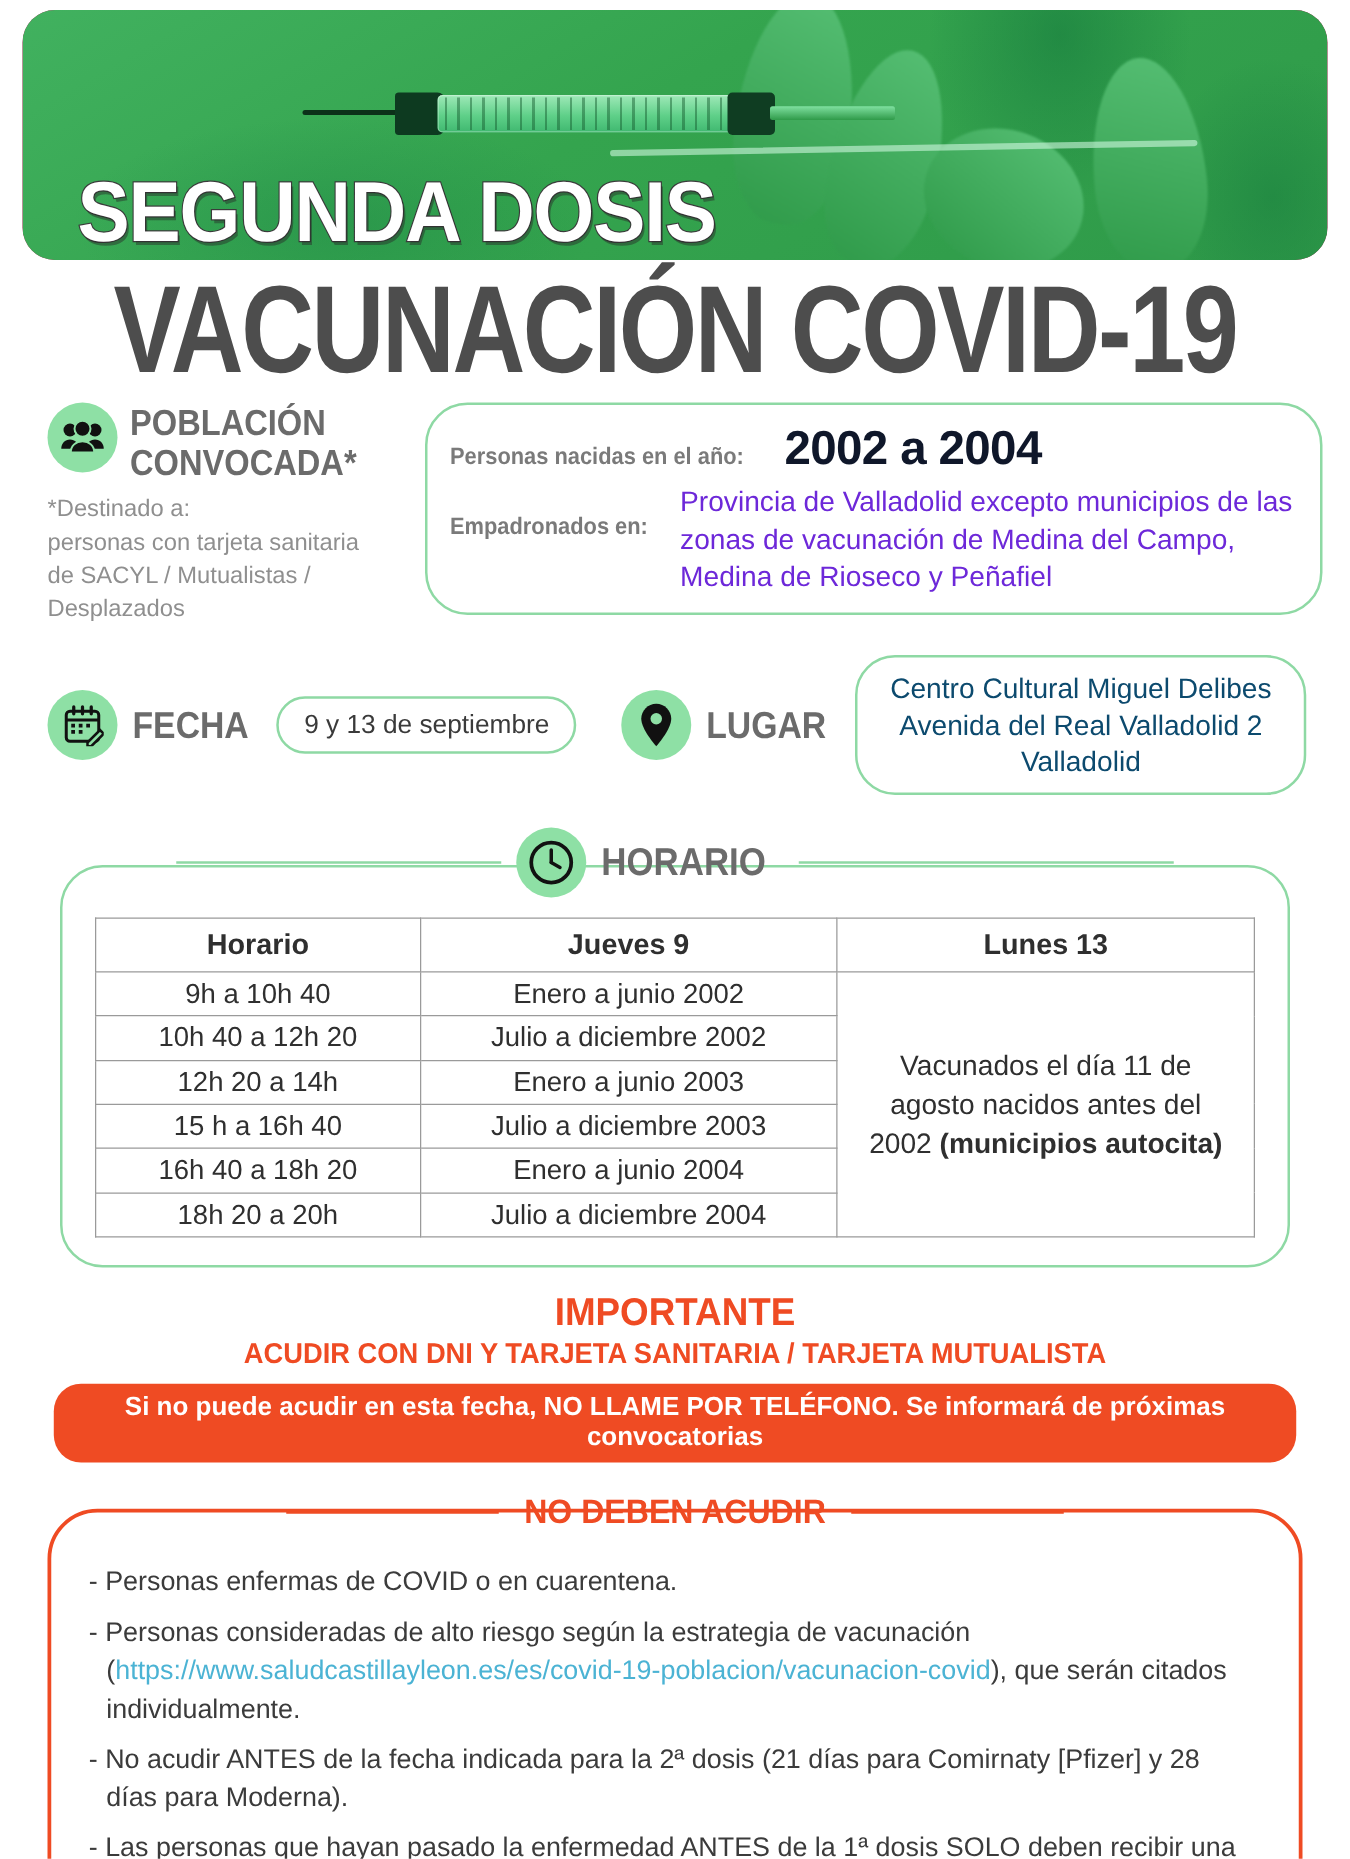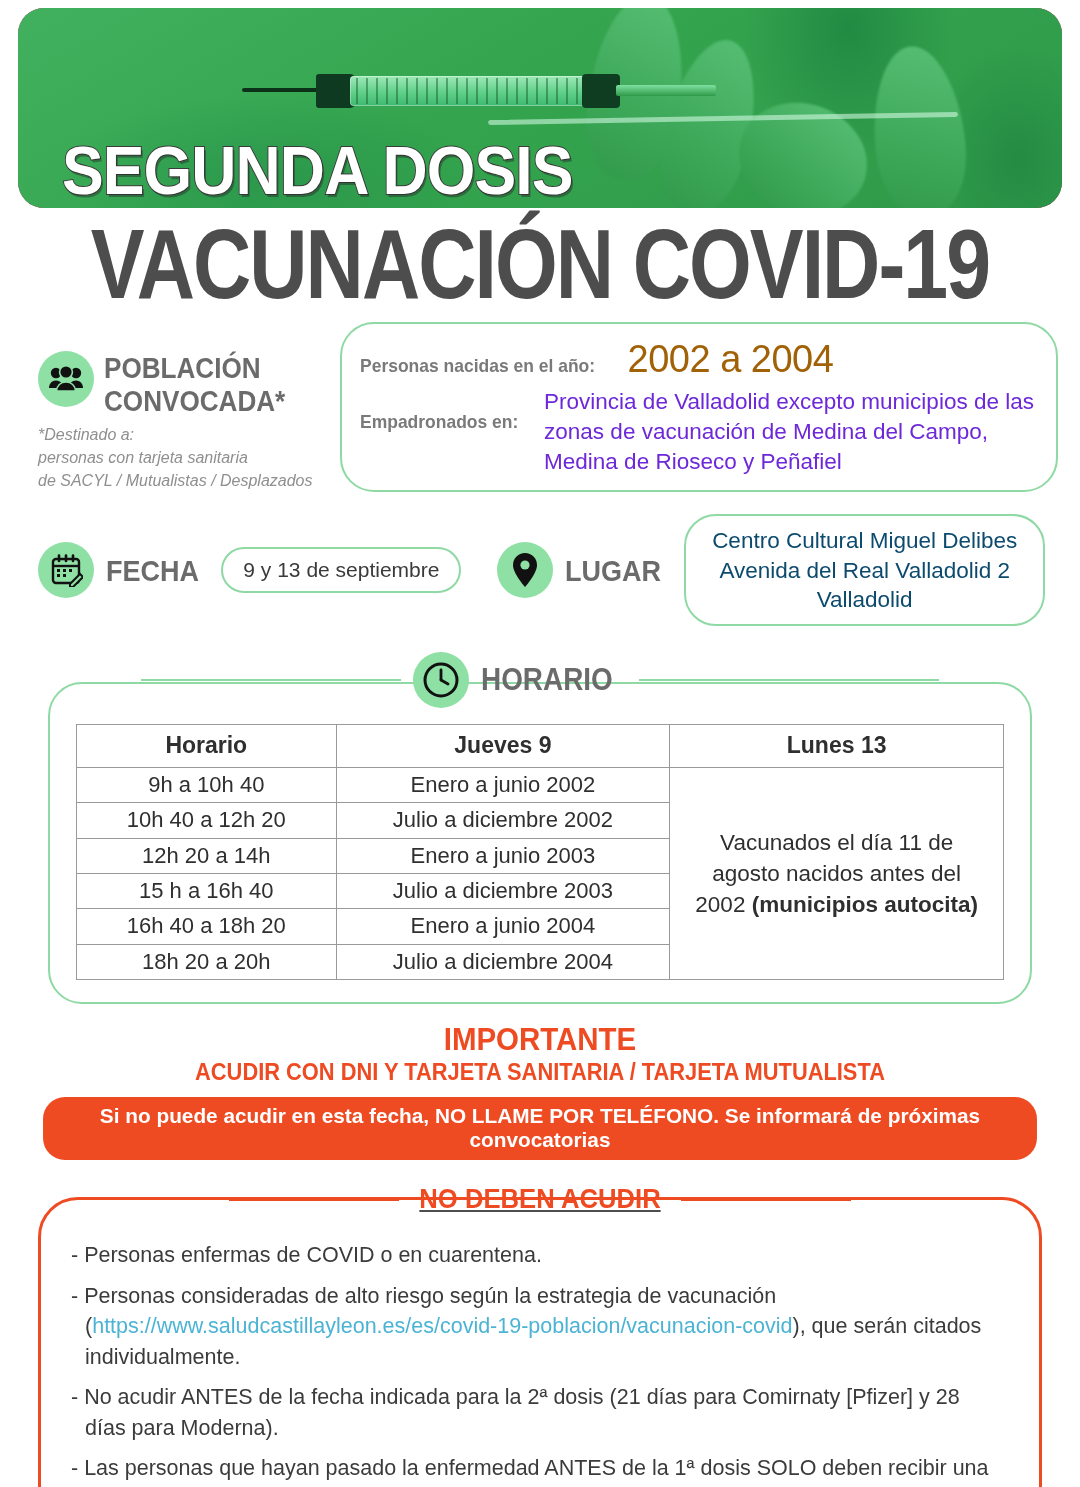--- a/index.html
+++ b/index.html
@@ -117,43 +117,42 @@
     letter-spacing: 0px;
     transform: scaleX(.9);
     transform-origin: left center;
     white-space: nowrap;
     line-height: 1.05;
   }
 
   
   .row-poblacion {
     display: flex;
-    align-items: flex-end;
+    align-items: flex-start;
     margin: 22px 22px 0 38px;
     gap: 10px;
   }
   .poblacion-left { width: 292px; flex: 0 0 292px; }
   .poblacion-head { display: flex; align-items: flex-start; gap: 10px; }
   .poblacion-head .section-label { font-size: 29px; margin-top: 2px; }
   .destinado {
     margin-top: 8px;
-    font-size: 16px;
+    font-size: 19px;
     line-height: 1.42;
     color: #8f8f8f;
-    font-style: italic;
   }
 
   .poblacion-box {
     flex: 1 1 auto;
     padding: 14px 20px 14px 18px;
     min-height: 136px;
   }
   .pb-line { display: flex; align-items: baseline; gap: 12px; }
   .pb-label { font-size: 19px; color: #7a7a7a; white-space: nowrap; transform: scaleX(.92); transform-origin: left; font-weight: 600;}
-  .pb-years { font-size: 38px; font-weight: 400; color: #a16207; letter-spacing: -0.5px; }
+  .pb-years { font-size: 38px; font-weight: 700; color: #0f172a; letter-spacing: -0.5px; }
   .pb-line2 { display: flex; align-items: flex-start; gap: 12px; margin-top: 6px; }
   .pb-label2 { font-size: 19px; color: #7a7a7a; white-space: nowrap; transform: scaleX(.92); transform-origin: left; font-weight: 600; padding-top: 24px; }
   .pb-text { font-size: 22.5px; line-height: 1.33; color: #6d28d9; }
 
   
   .row-fecha {
     display: flex;
     align-items: center;
     margin: 22px 22px 0 38px;
     gap: 0px;
@@ -254,21 +253,20 @@
     transform: scaleX(.99);
   }
   .no-llame b { font-weight: 800; }
 
   
   .nodeben-wrap { margin: 24px 38px 0 38px; position: relative; }
   .nodeben-header {
     display: flex; align-items: center; justify-content: center; gap: 14px;
     position: relative; z-index: 3;
     margin-bottom: -18px;
-    text-decoration: underline;
   }
   .nodeben-header .title {
     color: #ef4b23; font-weight: 700; font-size: 27px; white-space: nowrap; transform: scaleX(.95);
   }
   .nd-line { height: 3px; background: #ef4b23; }
   .nd-line.l { width: 170px; }
   .nd-line.r { width: 170px; }
 
   .nodeben-box {
     border: 3px solid #ef4b23;

